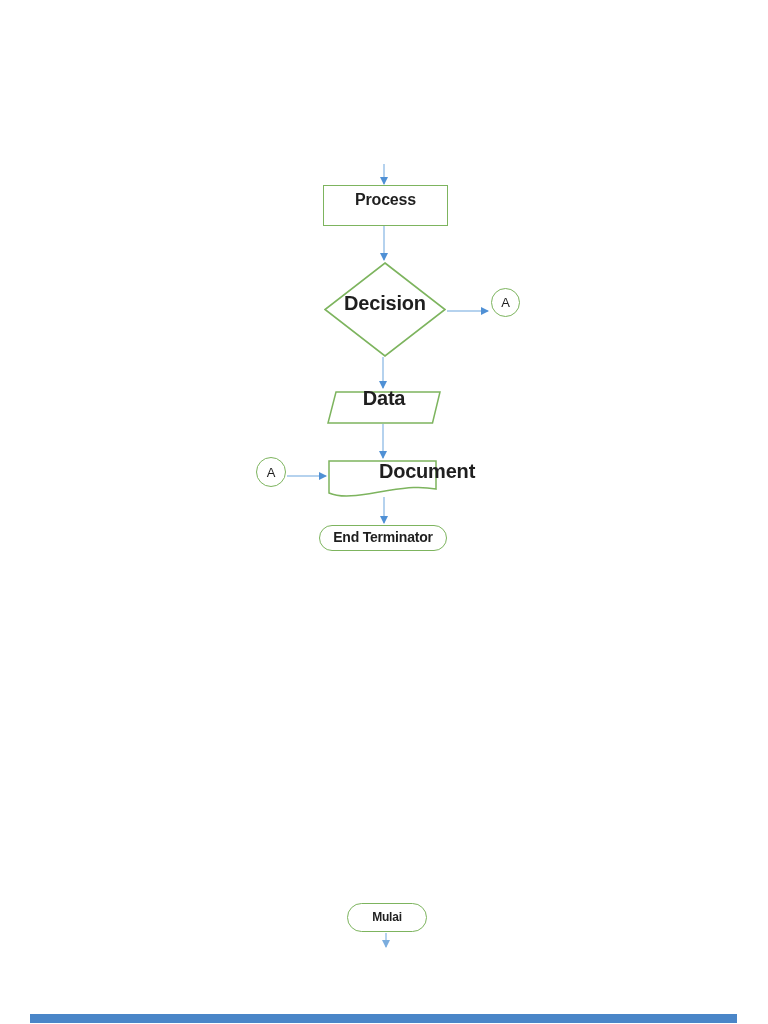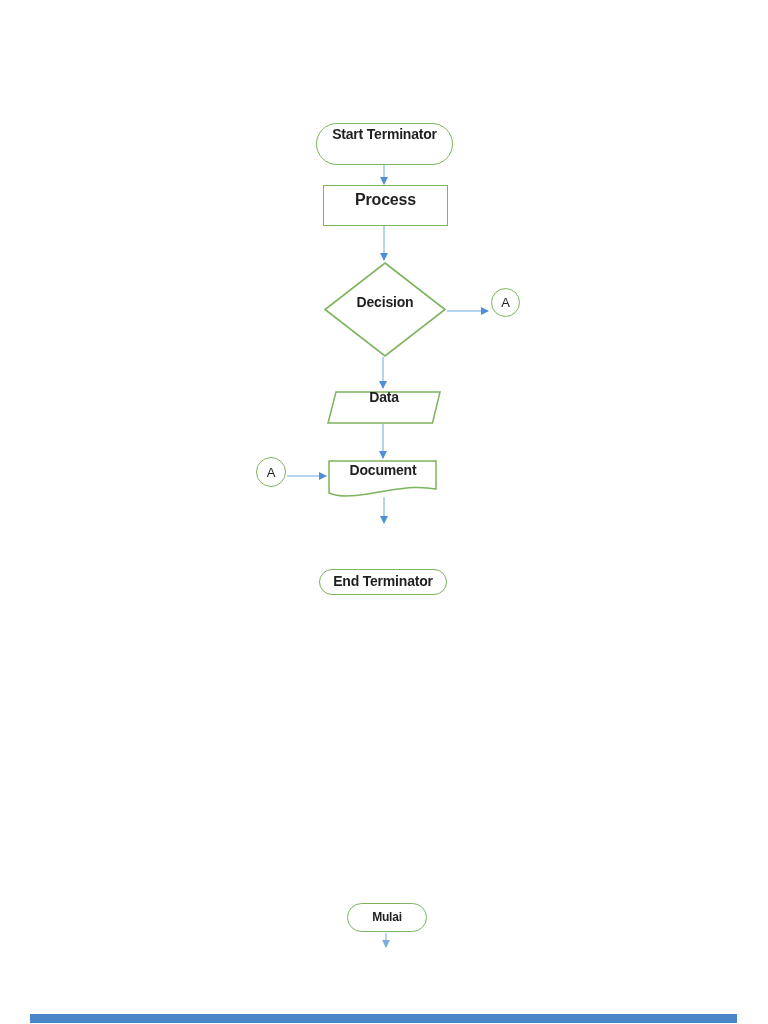--- a/index.html
+++ b/index.html
@@ -4,21 +4,21 @@
 <style>
   html,body{margin:0;padding:0;}
   body{
     width:768px;height:1024px;background:#ffffff;position:relative;overflow:hidden;
     font-family:"Liberation Sans", sans-serif;color:#1f1f1f;
   }
   .stage{position:absolute;inset:0;width:768px;height:1024px;}
   svg.overlay{position:absolute;left:0;top:0;width:768px;height:1024px;pointer-events:none;}
   .node{position:absolute;box-sizing:border-box;background:#ffffff;}
   .label{
-    font-weight:bold;font-size:14px;line-height:1.1;white-space:nowrap;
+    font-weight:bold;font-size:20px;line-height:1.1;white-space:nowrap;
     color:#1f1f1f;letter-spacing:-0.2px;
   }
   .terminator{
     border:1.5px solid #7db45e;border-radius:22px;
     display:flex;justify-content:center;align-items:flex-start;
   }
   .terminator.small{align-items:center;}
   .process-box{
     border:1.5px solid #7db45e;
     display:flex;justify-content:center;align-items:flex-start;
@@ -52,23 +52,20 @@
     <line x1="384" y1="164" x2="384" y2="184" stroke="#9cc3e8" stroke-width="1.5" marker-end="url(#head)"></line>
     <line x1="384" y1="226" x2="384" y2="260" stroke="#9cc3e8" stroke-width="1.5" marker-end="url(#head)"></line>
     <line x1="447" y1="311" x2="488" y2="311" stroke="#9cc3e8" stroke-width="1.5" marker-end="url(#head)"></line>
     <line x1="383" y1="357" x2="383" y2="388" stroke="#9cc3e8" stroke-width="1.5" marker-end="url(#head)"></line>
     <line x1="383" y1="424" x2="383" y2="458" stroke="#9cc3e8" stroke-width="1.5" marker-end="url(#head)"></line>
     <line x1="287" y1="476" x2="326" y2="476" stroke="#9cc3e8" stroke-width="1.5" marker-end="url(#head)"></line>
     <line x1="384" y1="497" x2="384" y2="523" stroke="#9cc3e8" stroke-width="1.5" marker-end="url(#head)"></line>
     <line x1="386" y1="933" x2="386" y2="947" stroke="#9cc3e8" stroke-width="1.5" marker-end="url(#headlight)"></line>
   </svg>
 
-  <div class="node terminator" style="left:316px;top:123px;width:137px;height:42px;">
-    <span class="label" style="font-size:14px;padding-top:3px;">Start Terminator</span>
-  </div>
 
   <div class="node process-box" style="left:323px;top:185px;width:125px;height:41px;">
     <span class="label" style="font-size:16px;padding-top:5px;">Process</span>
   </div>
 
   <div class="shape-wrap" style="left:324px;top:262px;width:122px;height:95px;">
     <svg width="122" height="95" viewBox="0 0 122 95">
       <polygon points="61,1 121,47.5 61,94 1,47.5" fill="#ffffff" stroke="#7db45e" stroke-width="1.6"></polygon>
     </svg>
     <span class="label" style="transform:translate(-50%,-50%) translateY(-7px);">Decision</span>
@@ -86,24 +83,24 @@
   </div>
 
   <div class="node connector-circle" style="left:256px;top:457px;width:30px;height:30px;">
     <span>A</span>
   </div>
 
   <div class="shape-wrap" style="left:328px;top:460px;width:110px;height:42px;">
     <svg width="110" height="42" viewBox="0 0 110 42">
       <path d="M1,1 L108,1 L108,29 C 92,26 80,27.5 60,30.5 C 38,34 16,39.5 1,33 Z" fill="#ffffff" stroke="#7db45e" stroke-width="1.5"></path>
     </svg>
-    <span class="label" style="top:11px;transform:translate(-50%,-50%);">Document</span>
+    <span class="label" style="top:11px;transform:translate(-50%,-50%);margin-left:44px;">Document</span>
   </div>
 
-  <div class="node terminator small" style="left:319px;top:525px;width:128px;height:26px;border-radius:13px;margin-top:44px;">
+  <div class="node terminator small" style="left:319px;top:525px;width:128px;height:26px;border-radius:13px;">
     <span class="label" style="font-size:14px;">End Terminator</span>
   </div>
 
   <div class="node terminator small" style="left:347px;top:903px;width:80px;height:29px;border-radius:15px;">
     <span class="label" style="font-size:12px;">Mulai</span>
   </div>
 
   <div class="bottom-bar" style="left:30px;top:1014px;width:707px;height:9px;"></div>
 
 </div>

